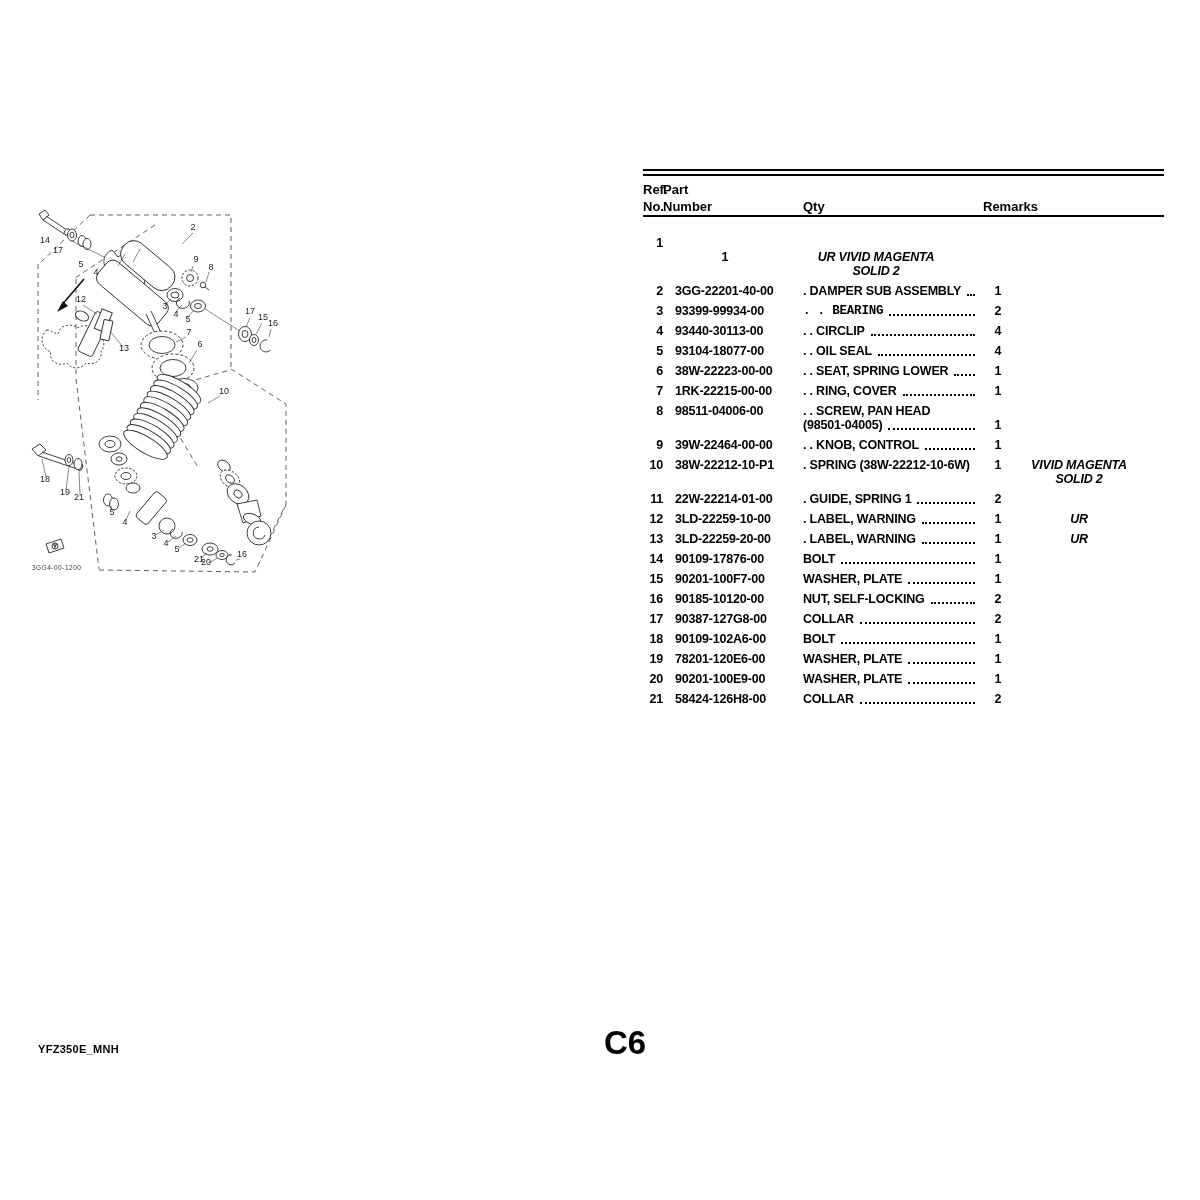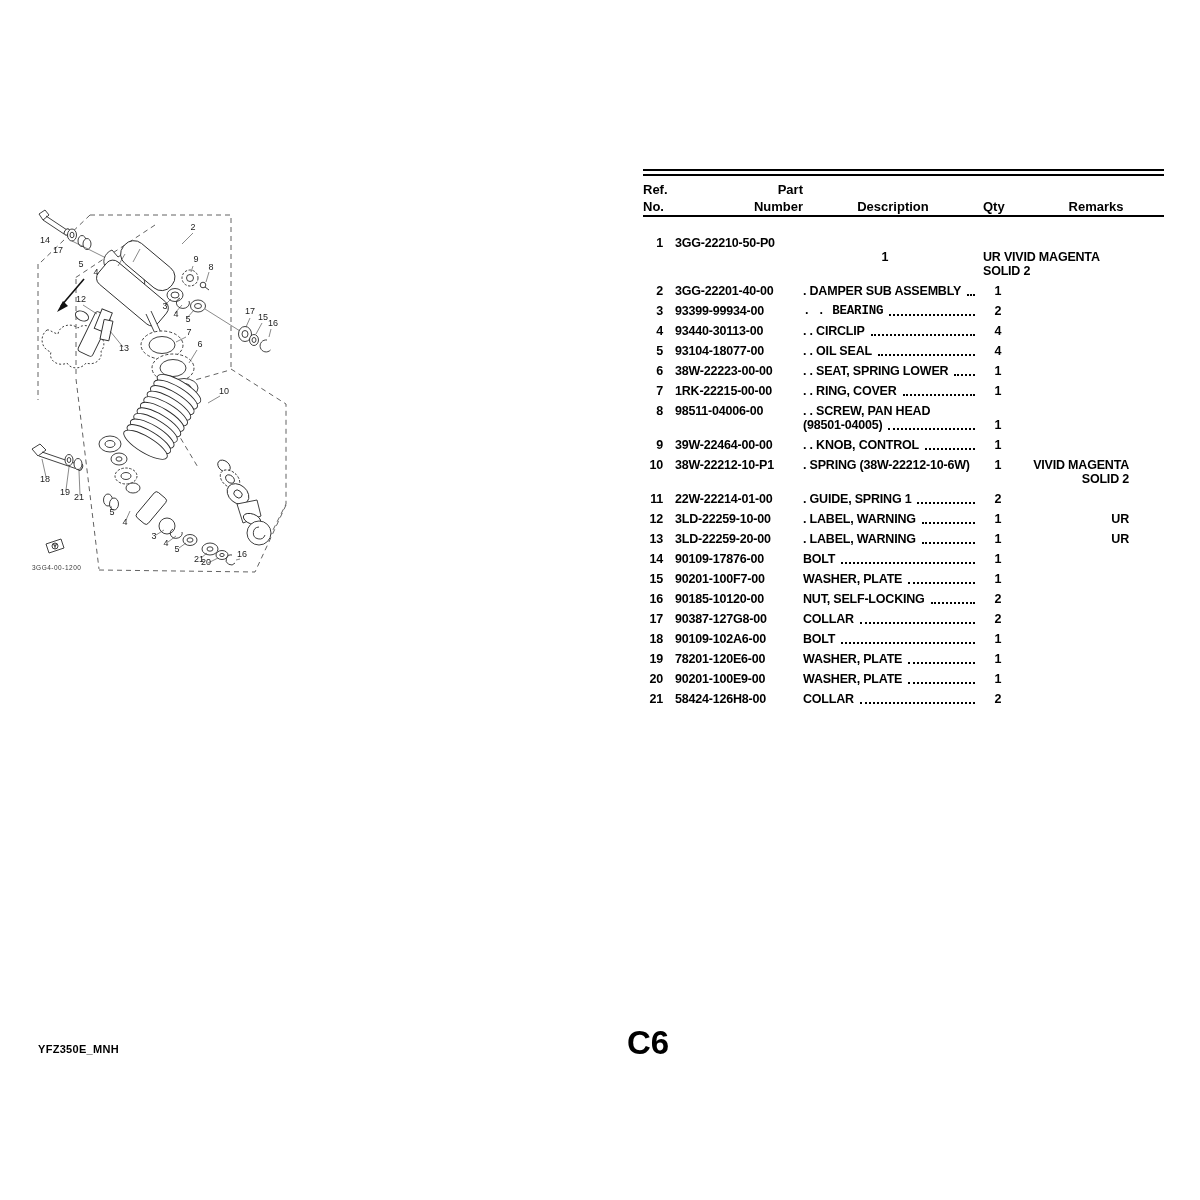--- a/index.html
+++ b/index.html
@@ -7,37 +7,37 @@
         font-family:"Liberation Sans",sans-serif;color:#000;}
   
   .table-wrap{position:absolute;left:643px;top:169px;width:521px;}
   .title{font-size:30px;font-weight:bold;line-height:30px;margin:0 0 5px 0;letter-spacing:0.5px;}
   .rule-double{height:3px;border-top:2px solid #000;border-bottom:2px solid #000;}
   .rule-single{border-top:2px solid #000;}
   .thead{display:grid;grid-template-columns:20px 140px 180px 46px 134px;margin-top:5px;
          font-size:13px;font-weight:bold;}
   .thead .hline{height:17px;line-height:17px;}
   .h-ref{text-align:left;}
-  .h-part{text-align:right;}
+  .h-part{text-align:left;}
   .h-desc{text-align:center;}
   .h-qty{text-align:left;}
   .h-rem{text-align:center;}
   .rows{margin-top:19px;}
   .row{display:grid;grid-template-columns:20px 140px 180px 46px 134px;margin-bottom:6px;}
   .c{font-size:12.5px;font-weight:bold;letter-spacing:-0.2px;}
   .line{height:14px;line-height:14px;white-space:pre;}
   .c-ref{text-align:right;}
   .c-part{padding-left:12px;}
   .c-desc .line.lead{display:flex;align-items:flex-end;}
   .c-desc .leader{flex:1;border-bottom:2px dotted #000;margin:0 8px 2px 6px;height:0;}
   .c-qty{text-align:center;padding-right:16px;}
-  .c-rem{text-align:right;padding-right:34px;}
+  .c-rem{text-align:center;padding-right:34px;font-style:italic;}
   
   .model-code{position:absolute;left:38px;top:1043px;font-size:11px;font-weight:bold;letter-spacing:0.3px;}
-  .page-number{position:absolute;left:568px;top:1024px;width:160px;text-align:center;
+  .page-number{position:absolute;left:545px;top:1024px;width:160px;text-align:center;
                font-size:33px;font-weight:bold;}
   
   .diagram{position:absolute;left:22px;top:192px;}
   .diagram .ln{fill:none;stroke:#2b2b2b;stroke-width:0.9;}
   .diagram .lnw{fill:#fff;stroke:#2b2b2b;stroke-width:0.9;}
   .diagram .dash{fill:none;stroke:#3a3a3a;stroke-width:0.8;stroke-dasharray:5 4;}
   .diagram .thin{fill:none;stroke:#3a3a3a;stroke-width:0.6;}
   .diagram #callouts text{font-family:"Liberation Sans",sans-serif;font-size:9px;fill:#1c1c1c;
                text-anchor:middle;}
   .diagram .code{font-family:"Liberation Sans",sans-serif;font-size:6.5px;fill:#3a3a3a;letter-spacing:0.5px;}
@@ -251,38 +251,33 @@
     <div class="rule-double"></div>
     <div class="thead">
       <div class="h-ref">
         <div class="hline">Ref.</div>
         <div class="hline">No.</div>
       </div>
       <div class="h-part">
         <div class="hline">Part</div>
         <div class="hline">Number</div>
       </div>
-      <div class="h-desc">
-        <div class="hline"></div>
-        <div class="hline">Description</div>
-      </div>
       <div class="h-qty">
         <div class="hline"></div>
         <div class="hline">Qty</div>
       </div>
       <div class="h-rem">
         <div class="hline"></div>
         <div class="hline">Remarks</div>
       </div>
     </div>
     <div class="rule-single"></div>
     <div class="rows" id="rows">
         <div class="row">
           <div class="c c-ref">1</div>
-          <div class="c c-part">3GG-22210-50-P0</div>
           <div class="c c-qty">
             <div class="line"></div>
             <div class="line">1</div>
           </div>
           <div class="c c-rem">
             <div class="line"></div>
             <div class="line">UR VIVID MAGENTA</div>
             <div class="line">SOLID 2</div>
           </div>
         </div>

